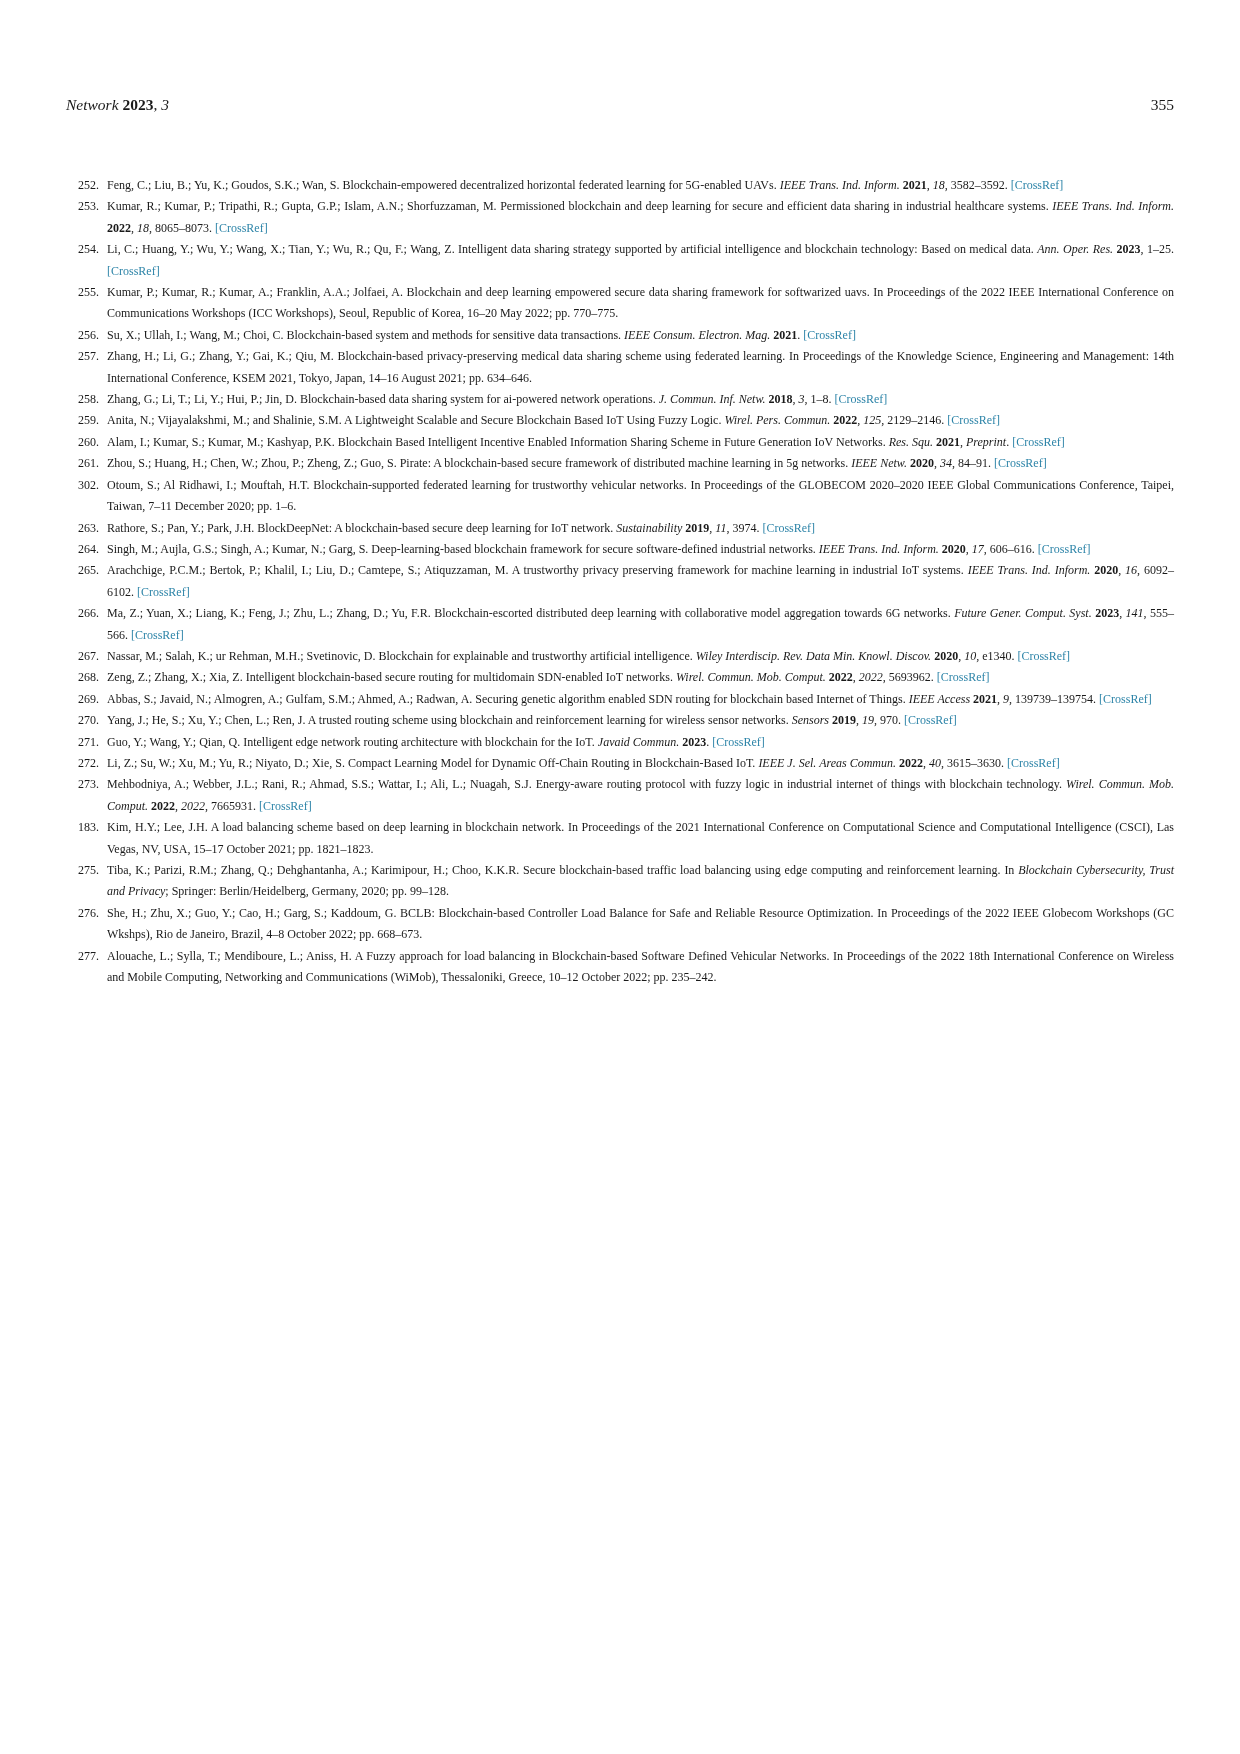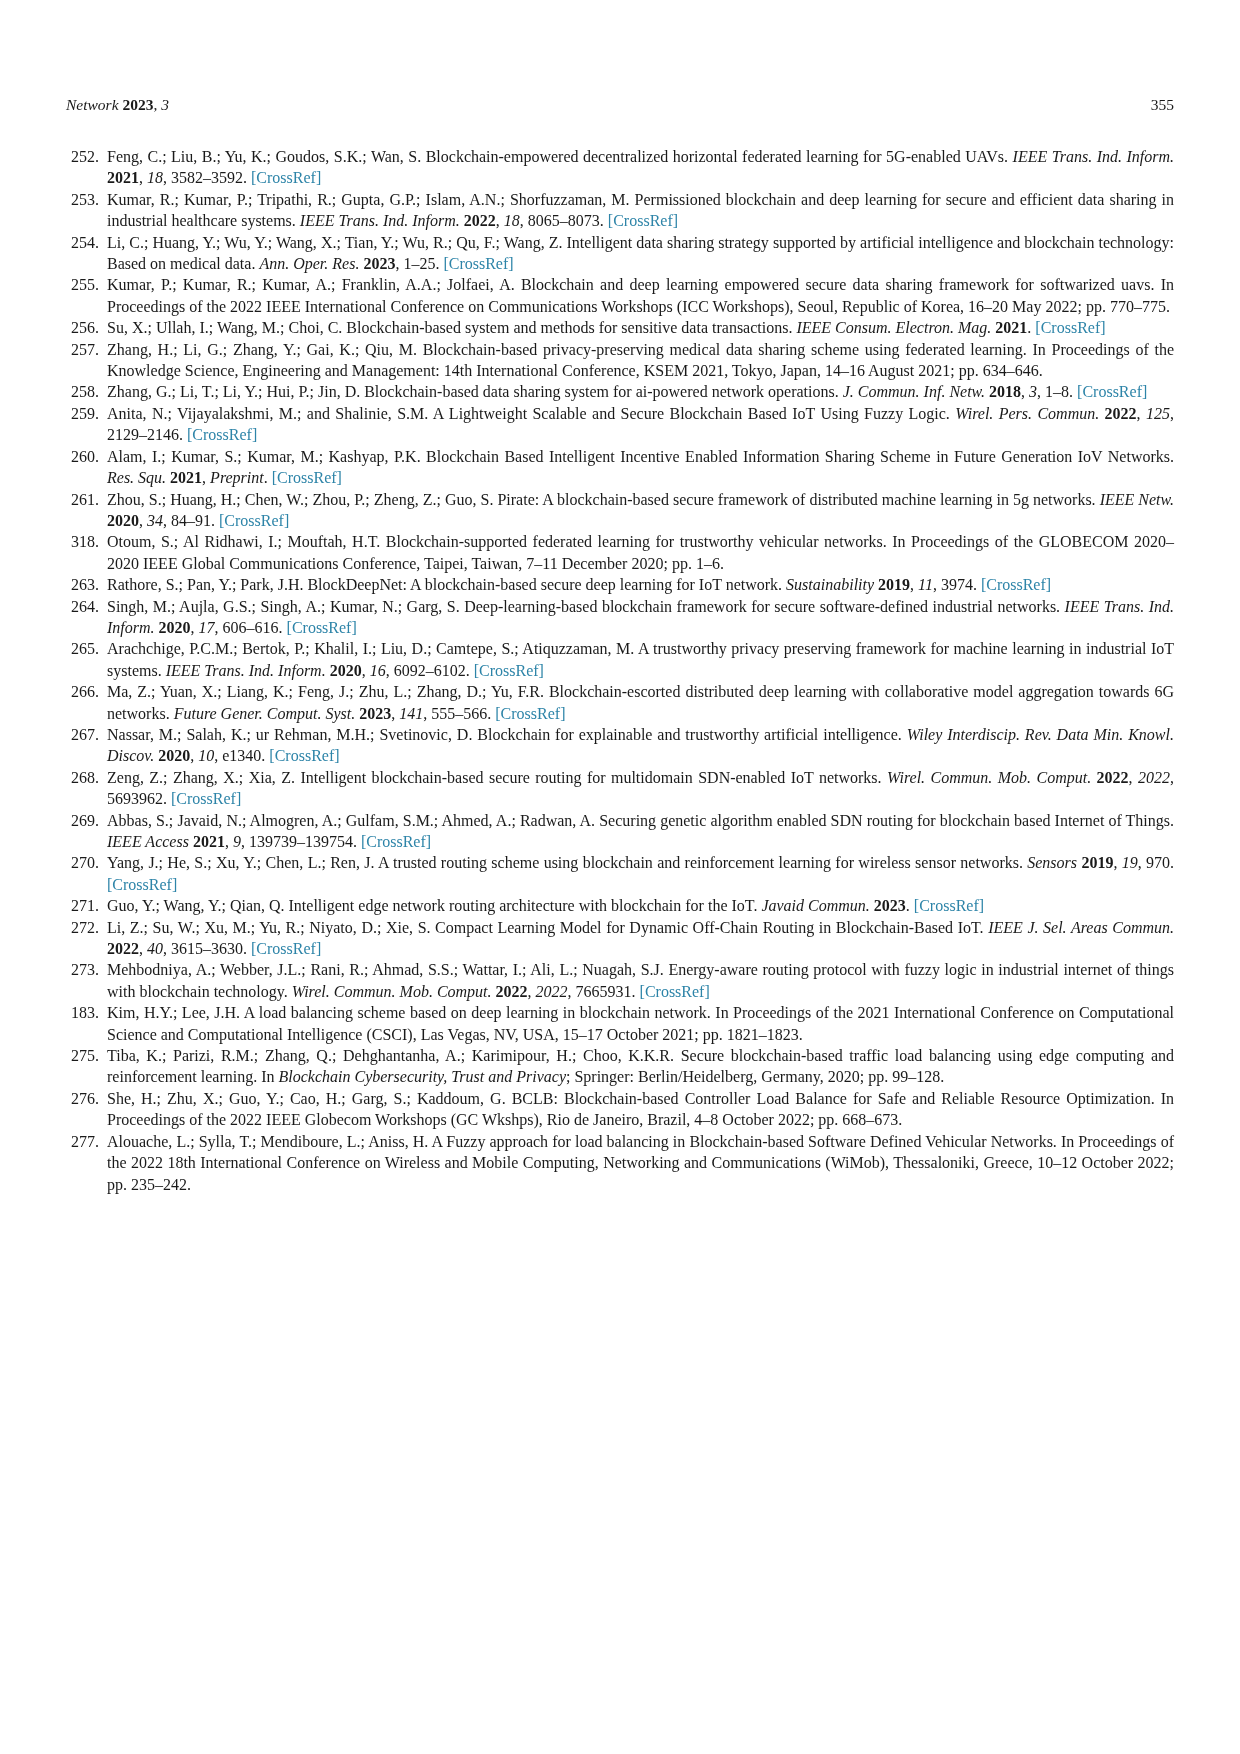--- a/index.html
+++ b/index.html
@@ -13,24 +13,24 @@
   .page {
     box-sizing: border-box;
     width: 1240px; height: 1754px;
     padding: 96px 66px 40px 66px;
   }
   .page-header {
     display: flex;
     justify-content: space-between;
     align-items: baseline;
     font-size: 15.5px;
-    margin-bottom: 32px;
+    margin-bottom: 61px;
   }
   .references-list {
-    font-size: 16px;
+    font-size: 12px;
     line-height: 21.4px;
   }
   .ref-item {
     position: relative;
     padding-left: 41px;
     text-align: justify;
   }
   .ref-num {
     position: absolute;
     left: 0; top: 0;
@@ -54,21 +54,21 @@
       <div class="ref-item"><span class="ref-num">252.</span><span class="ref-body"><span class="seg seg-p">Feng, C.; Liu, B.; Yu, K.; Goudos, S.K.; Wan, S. Blockchain-empowered decentralized horizontal federated learning for 5G-enabled UAVs. </span><span class="seg seg-i">IEEE Trans. Ind. Inform. </span><span class="seg seg-b">2021</span><span class="seg seg-p">, </span><span class="seg seg-i">18</span><span class="seg seg-p">, 3582–3592. </span><a class="seg seg-l" href="#">[CrossRef]</a></span></div>
       <div class="ref-item"><span class="ref-num">253.</span><span class="ref-body"><span class="seg seg-p">Kumar, R.; Kumar, P.; Tripathi, R.; Gupta, G.P.; Islam, A.N.; Shorfuzzaman, M. Permissioned blockchain and deep learning for secure and efficient data sharing in industrial healthcare systems. </span><span class="seg seg-i">IEEE Trans. Ind. Inform. </span><span class="seg seg-b">2022</span><span class="seg seg-p">, </span><span class="seg seg-i">18</span><span class="seg seg-p">, 8065–8073. </span><a class="seg seg-l" href="#">[CrossRef]</a></span></div>
       <div class="ref-item"><span class="ref-num">254.</span><span class="ref-body"><span class="seg seg-p">Li, C.; Huang, Y.; Wu, Y.; Wang, X.; Tian, Y.; Wu, R.; Qu, F.; Wang, Z. Intelligent data sharing strategy supported by artificial intelligence and blockchain technology: Based on medical data. </span><span class="seg seg-i">Ann. Oper. Res. </span><span class="seg seg-b">2023</span><span class="seg seg-p">, 1–25. </span><a class="seg seg-l" href="#">[CrossRef]</a></span></div>
       <div class="ref-item"><span class="ref-num">255.</span><span class="ref-body"><span class="seg seg-p">Kumar, P.; Kumar, R.; Kumar, A.; Franklin, A.A.; Jolfaei, A. Blockchain and deep learning empowered secure data sharing framework for softwarized uavs. In Proceedings of the 2022 IEEE International Conference on Communications Workshops (ICC Workshops), Seoul, Republic of Korea, 16–20 May 2022; pp. 770–775.</span></span></div>
       <div class="ref-item"><span class="ref-num">256.</span><span class="ref-body"><span class="seg seg-p">Su, X.; Ullah, I.; Wang, M.; Choi, C. Blockchain-based system and methods for sensitive data transactions. </span><span class="seg seg-i">IEEE Consum. Electron. Mag. </span><span class="seg seg-b">2021</span><span class="seg seg-p">. </span><a class="seg seg-l" href="#">[CrossRef]</a></span></div>
       <div class="ref-item"><span class="ref-num">257.</span><span class="ref-body"><span class="seg seg-p">Zhang, H.; Li, G.; Zhang, Y.; Gai, K.; Qiu, M. Blockchain-based privacy-preserving medical data sharing scheme using federated learning. In Proceedings of the Knowledge Science, Engineering and Management: 14th International Conference, KSEM 2021, Tokyo, Japan, 14–16 August 2021; pp. 634–646.</span></span></div>
       <div class="ref-item"><span class="ref-num">258.</span><span class="ref-body"><span class="seg seg-p">Zhang, G.; Li, T.; Li, Y.; Hui, P.; Jin, D. Blockchain-based data sharing system for ai-powered network operations. </span><span class="seg seg-i">J. Commun. Inf. Netw. </span><span class="seg seg-b">2018</span><span class="seg seg-p">, </span><span class="seg seg-i">3</span><span class="seg seg-p">, 1–8. </span><a class="seg seg-l" href="#">[CrossRef]</a></span></div>
       <div class="ref-item"><span class="ref-num">259.</span><span class="ref-body"><span class="seg seg-p">Anita, N.; Vijayalakshmi, M.; and Shalinie, S.M. A Lightweight Scalable and Secure Blockchain Based IoT Using Fuzzy Logic. </span><span class="seg seg-i">Wirel. Pers. Commun. </span><span class="seg seg-b">2022</span><span class="seg seg-p">, </span><span class="seg seg-i">125</span><span class="seg seg-p">, 2129–2146. </span><a class="seg seg-l" href="#">[CrossRef]</a></span></div>
       <div class="ref-item"><span class="ref-num">260.</span><span class="ref-body"><span class="seg seg-p">Alam, I.; Kumar, S.; Kumar, M.; Kashyap, P.K. Blockchain Based Intelligent Incentive Enabled Information Sharing Scheme in Future Generation IoV Networks. </span><span class="seg seg-i">Res. Squ. </span><span class="seg seg-b">2021</span><span class="seg seg-p">, </span><span class="seg seg-i">Preprint</span><span class="seg seg-p">. </span><a class="seg seg-l" href="#">[CrossRef]</a></span></div>
       <div class="ref-item"><span class="ref-num">261.</span><span class="ref-body"><span class="seg seg-p">Zhou, S.; Huang, H.; Chen, W.; Zhou, P.; Zheng, Z.; Guo, S. Pirate: A blockchain-based secure framework of distributed machine learning in 5g networks. </span><span class="seg seg-i">IEEE Netw. </span><span class="seg seg-b">2020</span><span class="seg seg-p">, </span><span class="seg seg-i">34</span><span class="seg seg-p">, 84–91. </span><a class="seg seg-l" href="#">[CrossRef]</a></span></div>
-      <div class="ref-item"><span class="ref-num">318.</span><span class="ref-body"><span class="seg seg-p">Otoum, S.; Al Ridhawi, I.; Mouftah, H.T. Blockchain-supported federated learning for trustworthy vehicular networks. In Proceedings of the GLOBECOM 2020–2020 IEEE Global Communications Conference, Taipei, Taiwan, 7–11 December 2020; pp. 1–6.</span></span></div>
+      <div class="ref-item"><span class="ref-num">302.</span><span class="ref-body"><span class="seg seg-p">Otoum, S.; Al Ridhawi, I.; Mouftah, H.T. Blockchain-supported federated learning for trustworthy vehicular networks. In Proceedings of the GLOBECOM 2020–2020 IEEE Global Communications Conference, Taipei, Taiwan, 7–11 December 2020; pp. 1–6.</span></span></div>
       <div class="ref-item"><span class="ref-num">263.</span><span class="ref-body"><span class="seg seg-p">Rathore, S.; Pan, Y.; Park, J.H. BlockDeepNet: A blockchain-based secure deep learning for IoT network. </span><span class="seg seg-i">Sustainability </span><span class="seg seg-b">2019</span><span class="seg seg-p">, </span><span class="seg seg-i">11</span><span class="seg seg-p">, 3974. </span><a class="seg seg-l" href="#">[CrossRef]</a></span></div>
       <div class="ref-item"><span class="ref-num">264.</span><span class="ref-body"><span class="seg seg-p">Singh, M.; Aujla, G.S.; Singh, A.; Kumar, N.; Garg, S. Deep-learning-based blockchain framework for secure software-defined industrial networks. </span><span class="seg seg-i">IEEE Trans. Ind. Inform. </span><span class="seg seg-b">2020</span><span class="seg seg-p">, </span><span class="seg seg-i">17</span><span class="seg seg-p">, 606–616. </span><a class="seg seg-l" href="#">[CrossRef]</a></span></div>
       <div class="ref-item"><span class="ref-num">265.</span><span class="ref-body"><span class="seg seg-p">Arachchige, P.C.M.; Bertok, P.; Khalil, I.; Liu, D.; Camtepe, S.; Atiquzzaman, M. A trustworthy privacy preserving framework for machine learning in industrial IoT systems. </span><span class="seg seg-i">IEEE Trans. Ind. Inform. </span><span class="seg seg-b">2020</span><span class="seg seg-p">, </span><span class="seg seg-i">16</span><span class="seg seg-p">, 6092–6102. </span><a class="seg seg-l" href="#">[CrossRef]</a></span></div>
       <div class="ref-item"><span class="ref-num">266.</span><span class="ref-body"><span class="seg seg-p">Ma, Z.; Yuan, X.; Liang, K.; Feng, J.; Zhu, L.; Zhang, D.; Yu, F.R. Blockchain-escorted distributed deep learning with collaborative model aggregation towards 6G networks. </span><span class="seg seg-i">Future Gener. Comput. Syst. </span><span class="seg seg-b">2023</span><span class="seg seg-p">, </span><span class="seg seg-i">141</span><span class="seg seg-p">, 555–566. </span><a class="seg seg-l" href="#">[CrossRef]</a></span></div>
       <div class="ref-item"><span class="ref-num">267.</span><span class="ref-body"><span class="seg seg-p">Nassar, M.; Salah, K.; ur Rehman, M.H.; Svetinovic, D. Blockchain for explainable and trustworthy artificial intelligence. </span><span class="seg seg-i">Wiley Interdiscip. Rev. Data Min. Knowl. Discov. </span><span class="seg seg-b">2020</span><span class="seg seg-p">, </span><span class="seg seg-i">10</span><span class="seg seg-p">, e1340. </span><a class="seg seg-l" href="#">[CrossRef]</a></span></div>
       <div class="ref-item"><span class="ref-num">268.</span><span class="ref-body"><span class="seg seg-p">Zeng, Z.; Zhang, X.; Xia, Z. Intelligent blockchain-based secure routing for multidomain SDN-enabled IoT networks. </span><span class="seg seg-i">Wirel. Commun. Mob. Comput. </span><span class="seg seg-b">2022</span><span class="seg seg-p">, </span><span class="seg seg-i">2022</span><span class="seg seg-p">, 5693962. </span><a class="seg seg-l" href="#">[CrossRef]</a></span></div>
       <div class="ref-item"><span class="ref-num">269.</span><span class="ref-body"><span class="seg seg-p">Abbas, S.; Javaid, N.; Almogren, A.; Gulfam, S.M.; Ahmed, A.; Radwan, A. Securing genetic algorithm enabled SDN routing for blockchain based Internet of Things. </span><span class="seg seg-i">IEEE Access </span><span class="seg seg-b">2021</span><span class="seg seg-p">, </span><span class="seg seg-i">9</span><span class="seg seg-p">, 139739–139754. </span><a class="seg seg-l" href="#">[CrossRef]</a></span></div>
       <div class="ref-item"><span class="ref-num">270.</span><span class="ref-body"><span class="seg seg-p">Yang, J.; He, S.; Xu, Y.; Chen, L.; Ren, J. A trusted routing scheme using blockchain and reinforcement learning for wireless sensor networks. </span><span class="seg seg-i">Sensors </span><span class="seg seg-b">2019</span><span class="seg seg-p">, </span><span class="seg seg-i">19</span><span class="seg seg-p">, 970. </span><a class="seg seg-l" href="#">[CrossRef]</a></span></div>
       <div class="ref-item"><span class="ref-num">271.</span><span class="ref-body"><span class="seg seg-p">Guo, Y.; Wang, Y.; Qian, Q. Intelligent edge network routing architecture with blockchain for the IoT. </span><span class="seg seg-i">Javaid Commun. </span><span class="seg seg-b">2023</span><span class="seg seg-p">. </span><a class="seg seg-l" href="#">[CrossRef]</a></span></div>
       <div class="ref-item"><span class="ref-num">272.</span><span class="ref-body"><span class="seg seg-p">Li, Z.; Su, W.; Xu, M.; Yu, R.; Niyato, D.; Xie, S. Compact Learning Model for Dynamic Off-Chain Routing in Blockchain-Based IoT. </span><span class="seg seg-i">IEEE J. Sel. Areas Commun. </span><span class="seg seg-b">2022</span><span class="seg seg-p">, </span><span class="seg seg-i">40</span><span class="seg seg-p">, 3615–3630. </span><a class="seg seg-l" href="#">[CrossRef]</a></span></div>

